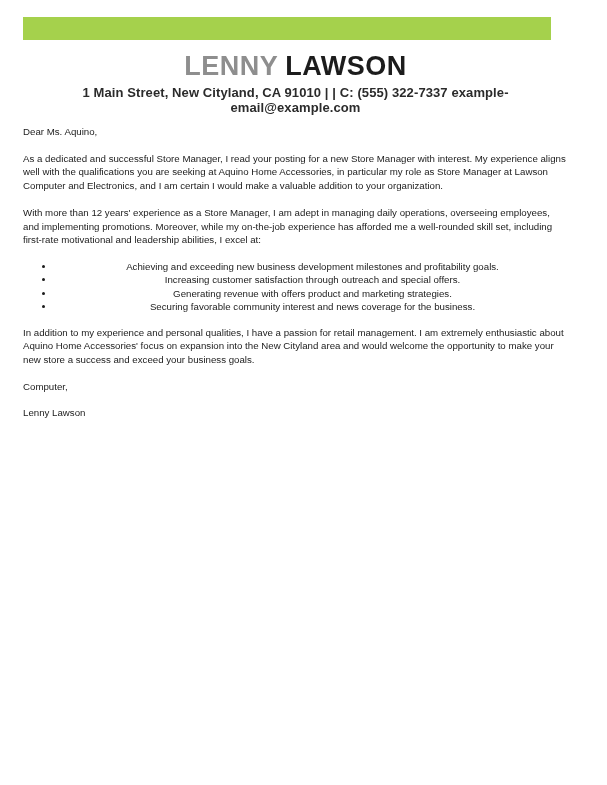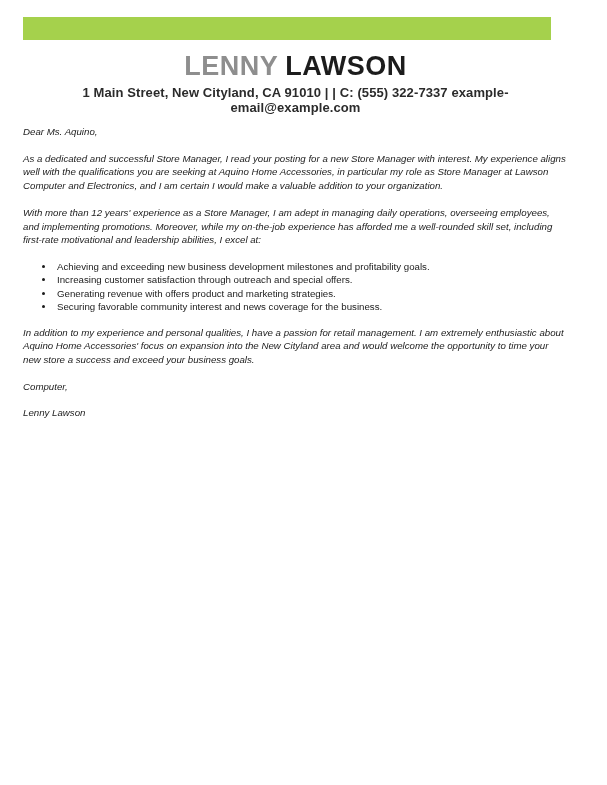--- a/index.html
+++ b/index.html
@@ -38,26 +38,27 @@
     font-weight: bold;
     color: #2b2b2b;
     letter-spacing: 0.1px;
   }
   .letter {
     margin-top: 10px;
     font-size: 9.7px;
     line-height: 13.7px;
     color: #1b1b1b;
   }
-  .letter p { margin: 0 0 13px 0; font-style: italic; }
+  .letter p { margin: 0 0 13px 0; }
   .salutation { margin-bottom: 13px; }
   ul.points {
     margin: 0 0 12px 0;
     padding-left: 32px;
     list-style: disc;
+    text-align: center;
   }
   ul.points li {
     line-height: 13.4px;
     padding-left: 2px;
   }
   .signature { margin-top: 27px; }
 </style>
 </head>
 <body>
 
@@ -79,21 +80,21 @@
 
     <p>With more than 12 years' experience as a Store Manager, I am adept in managing daily operations, overseeing employees, and implementing promotions. Moreover, while my on-the-job experience has afforded me a well-rounded skill set, including first-rate motivational and leadership abilities, I excel at:</p>
 
     <ul class="points">
       <li>Achieving and exceeding new business development milestones and profitability goals.</li>
       <li>Increasing customer satisfaction through outreach and special offers.</li>
       <li>Generating revenue with offers product and marketing strategies.</li>
       <li>Securing favorable community interest and news coverage for the business.</li>
     </ul>
 
-    <p>In addition to my experience and personal qualities, I have a passion for retail management. I am extremely enthusiastic about Aquino Home Accessories' focus on expansion into the New Cityland area and would welcome the opportunity to time your new store a success and exceed your business goals.</p>
+    <p>In addition to my experience and personal qualities, I have a passion for retail management. I am extremely enthusiastic about Aquino Home Accessories' focus on expansion into the New Cityland area and would welcome the opportunity to make your new store a success and exceed your business goals.</p>
 
 
 
     <p>Computer,</p>
 
     <p class="signature">Lenny Lawson</p>
   </div>
 
 </div>
 

